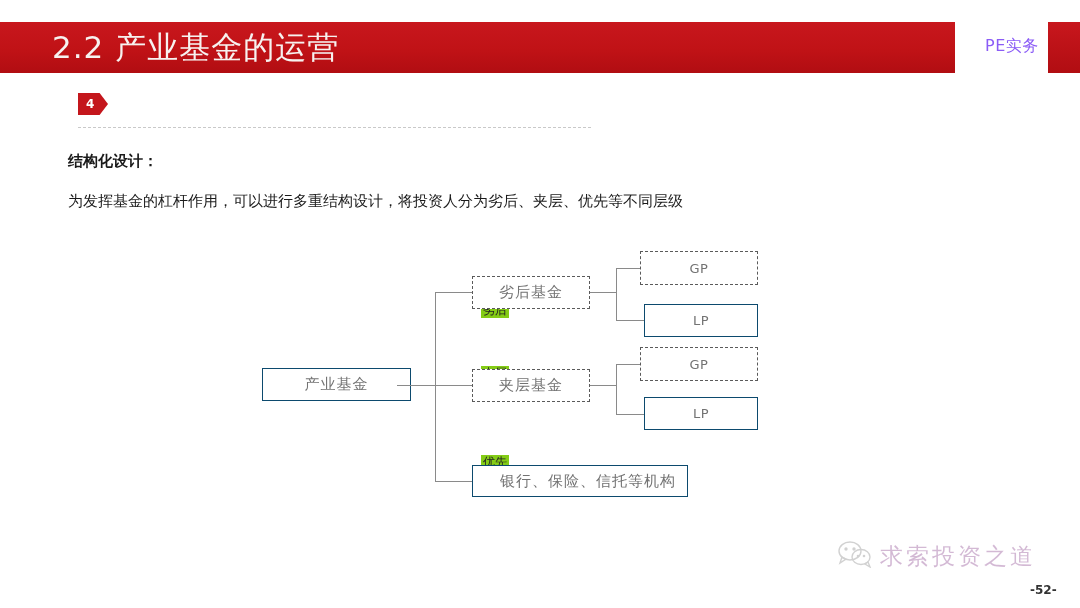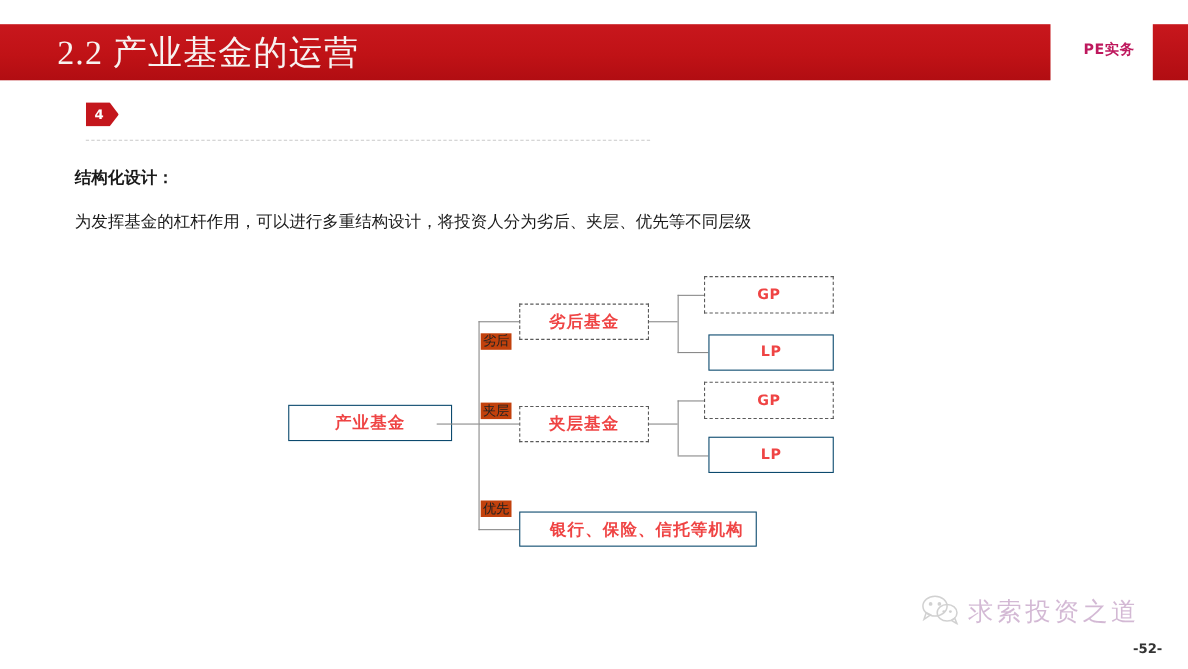--- a/index.html
+++ b/index.html
@@ -31,29 +31,28 @@
   .banner-title {
     position: absolute;
     left: 52px;
     top: 25px;
     font-size: 31px;
     line-height: 45px;
     color: #f7f2f0;
     letter-spacing: 1px;
     font-weight: 400;
     white-space: nowrap;
-    font-family: Liberation Serif, serif;
   }
   .banner-tag {
     position: absolute;
     left: 985px;
     top: 36px;
-    font-size: 13px;
-    font-weight: bold;
-    color: #be185d;
+    font-size: 16px;
+    font-weight: normal;
+    color: #8b5cf6;
     letter-spacing: 0.5px;
     white-space: nowrap;
   }
   .banner-right {
     position: absolute;
     left: 1048px;
     top: 22px;
     width: 32px;
     height: 51px;
     background: #c4161c;
@@ -124,44 +123,45 @@
     height: 608px;
     pointer-events: none;
   }
   .node {
     position: absolute;
     box-sizing: border-box;
     display: flex;
     align-items: center;
     justify-content: center;
     background: #ffffff;
-    color: #ef4444;
-    font-weight: bold;
+    color: #737373;
+    font-weight: normal;
     text-align: center;
   }
   .node.solid   { border: 1px solid #0c4a6e; }
   .node.dashed  { border: 1px dashed #5a5a5a; }
   .node.cn      { font-size: 15px; letter-spacing: 1px; }
   .node.en      { font-size: 13px; letter-spacing: 0.5px; font-family: "DejaVu Sans", "Liberation Sans", sans-serif; }
 
   .edge {
     position: absolute;
     background: #8a8a8a;
   }
   .edge.h { height: 1px; }
   .edge.v { width: 1px; }
 
   .branch-label {
     position: absolute;
     font-size: 12px;
     color: #222222;
-    background: #c2410c;
+    background: #84cc16;
     padding: 0 2px;
     white-space: nowrap;
     line-height: 15px;
+    margin-left: 44px;
   }
 
   
   .watermark {
     position: absolute;
     left: 838px;
     top: 540px;
     display: flex;
     align-items: center;
     gap: 8px;

